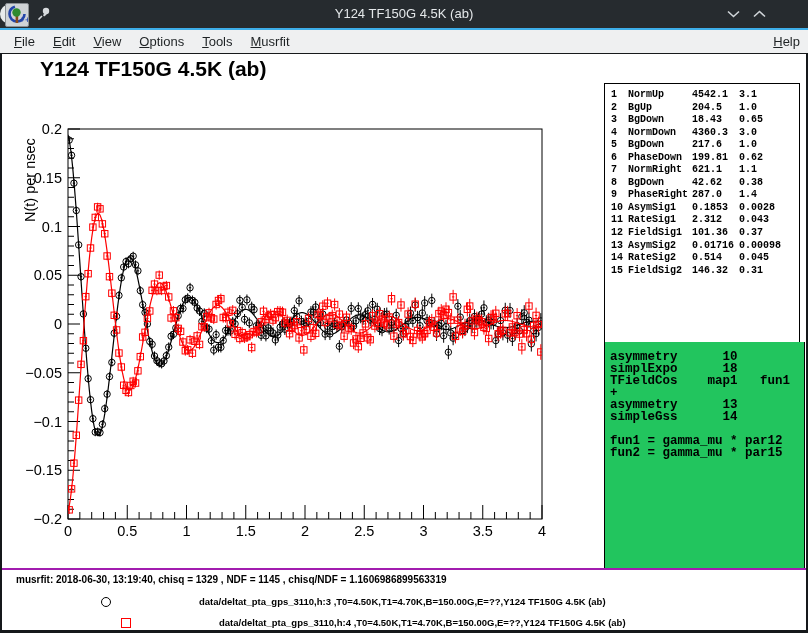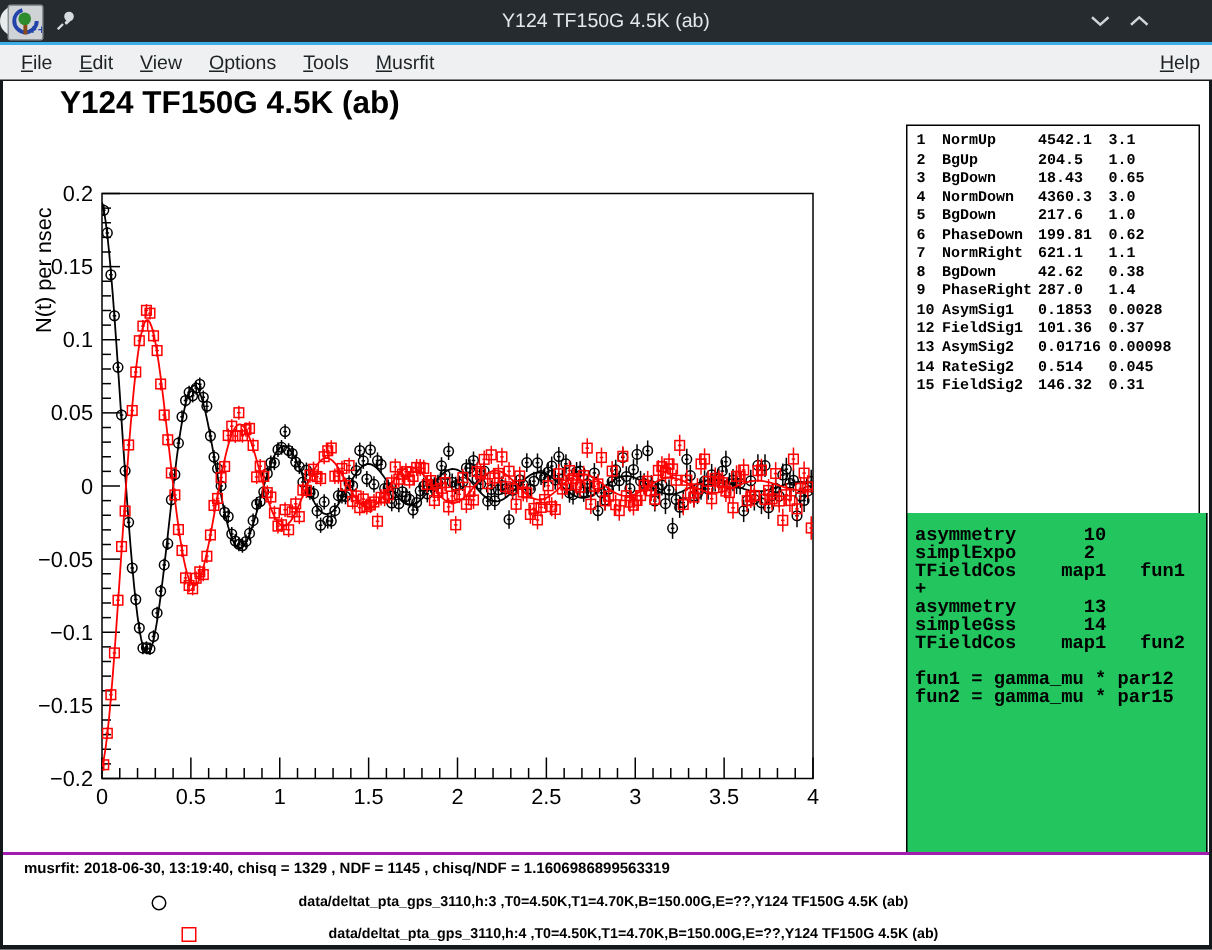--- a/index.html
+++ b/index.html
@@ -1441,34 +1441,34 @@
         <div class="param-row"><span class="param-num">1</span><span class="param-name">NormUp</span><span class="param-value">4542.1</span><span class="param-error">3.1</span></div>
         <div class="param-row"><span class="param-num">2</span><span class="param-name">BgUp</span><span class="param-value">204.5</span><span class="param-error">1.0</span></div>
         <div class="param-row"><span class="param-num">3</span><span class="param-name">BgDown</span><span class="param-value">18.43</span><span class="param-error">0.65</span></div>
         <div class="param-row"><span class="param-num">4</span><span class="param-name">NormDown</span><span class="param-value">4360.3</span><span class="param-error">3.0</span></div>
         <div class="param-row"><span class="param-num">5</span><span class="param-name">BgDown</span><span class="param-value">217.6</span><span class="param-error">1.0</span></div>
         <div class="param-row"><span class="param-num">6</span><span class="param-name">PhaseDown</span><span class="param-value">199.81</span><span class="param-error">0.62</span></div>
         <div class="param-row"><span class="param-num">7</span><span class="param-name">NormRight</span><span class="param-value">621.1</span><span class="param-error">1.1</span></div>
         <div class="param-row"><span class="param-num">8</span><span class="param-name">BgDown</span><span class="param-value">42.62</span><span class="param-error">0.38</span></div>
         <div class="param-row"><span class="param-num">9</span><span class="param-name">PhaseRight</span><span class="param-value">287.0</span><span class="param-error">1.4</span></div>
         <div class="param-row"><span class="param-num">10</span><span class="param-name">AsymSig1</span><span class="param-value">0.1853</span><span class="param-error">0.0028</span></div>
+        <div class="param-row"><span class="param-num">11</span><span class="param-name">RateSig1</span><span class="param-value">2.312</span><span class="param-error">0.043</span></div>
         <div class="param-row"><span class="param-num">12</span><span class="param-name">FieldSig1</span><span class="param-value">101.36</span><span class="param-error">0.37</span></div>
         <div class="param-row"><span class="param-num">13</span><span class="param-name">AsymSig2</span><span class="param-value">0.01716</span><span class="param-error">0.00098</span></div>
         <div class="param-row"><span class="param-num">14</span><span class="param-name">RateSig2</span><span class="param-value">0.514</span><span class="param-error">0.045</span></div>
         <div class="param-row"><span class="param-num">15</span><span class="param-name">FieldSig2</span><span class="param-value">146.32</span><span class="param-error">0.31</span></div>
       </div>
 
     <div class="theory-box" id="theory-box">
         <div class="theory-line">asymmetry      10</div>
-        <div class="theory-line">simplExpo      2</div>
+        <div class="theory-line">simplExpo      18</div>
         <div class="theory-line">TFieldCos    map1   fun1</div>
         <div class="theory-line">+</div>
         <div class="theory-line">asymmetry      13</div>
         <div class="theory-line">simpleGss      14</div>
-        <div class="theory-line">TFieldCos    map1   fun2</div>
         <div class="theory-line"> </div>
         <div class="theory-line">fun1 = gamma_mu * par12</div>
         <div class="theory-line">fun2 = gamma_mu * par15</div>
       </div>
 
     <div class="info-pad" id="info-pad">
       <div class="fit-info">musrfit: 2018-06-30, 13:19:40, chisq = 1329 , NDF = 1145 , chisq/NDF = 1.1606986899563319</div>
     <div class="legend-entry" style="top: 25px;">
           <span class="legend-marker circle" style="border-color: rgb(0, 0, 0);"></span>
           <span class="legend-label">data/deltat_pta_gps_3110,h:3 ,T0=4.50K,T1=4.70K,B=150.00G,E=??,Y124 TF150G 4.5K (ab)</span>

